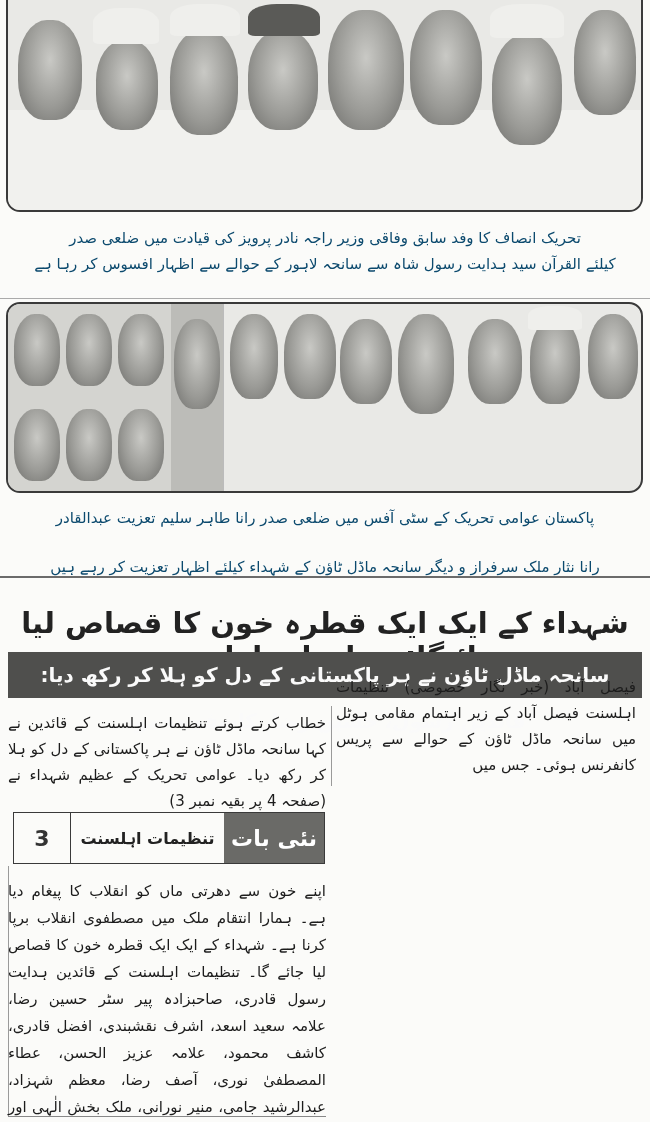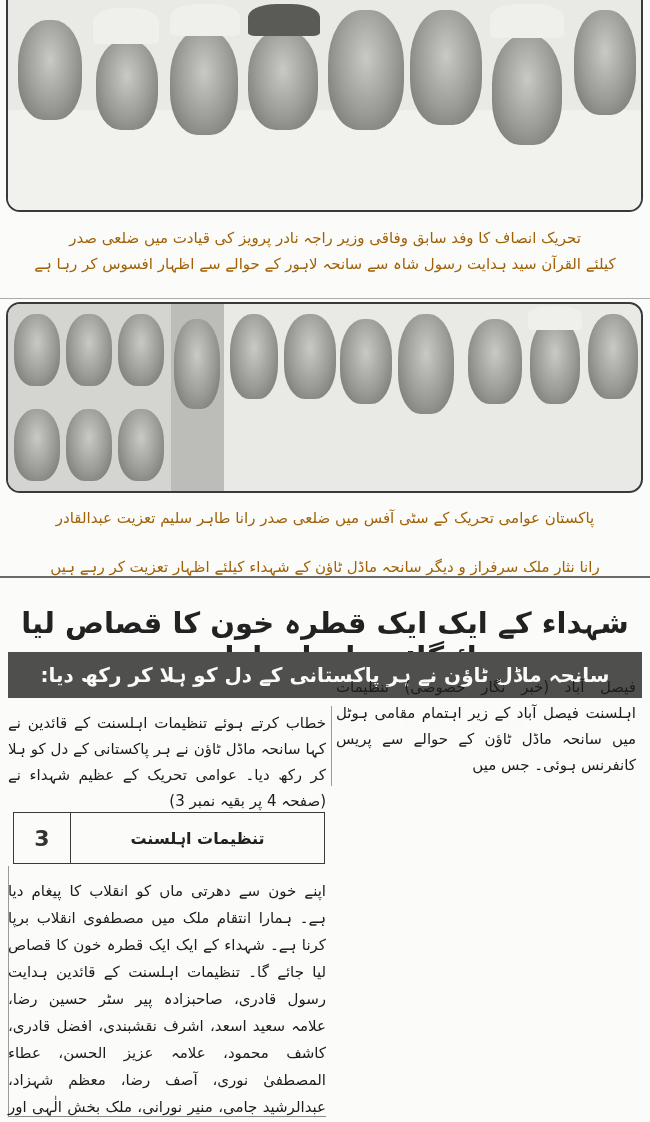--- a/index.html
+++ b/index.html
@@ -17,21 +17,21 @@
   .face {
     position:absolute; border-radius:45% 45% 40% 40%;
     background:radial-gradient(ellipse at 50% 40%, #c9c9c5 0%, #9a9a96 55%, #6d6d6a 100%);
   }
   .shirt { position:absolute; background:#f1f1ee; }
   .cap { position:absolute; border-radius:40% 40% 10% 10%; background:#5a5a57; }
   .cap.white { background:#efefec; }
   .tile { position:absolute; background:#d4d4d0; border-right:1px solid #bbb; }
   .caption {
     position:absolute; left:0; width:650px; text-align:center;
-    font-size:15px; line-height:25px; color:#a16207;
+    font-size:15px; line-height:25px; color:#0c4a6e;
   }
   .rule { position:absolute; left:0; width:650px; height:2px; background:#6b6b6b; }
   .headline {
     position:absolute; left:8px; top:606px; width:634px; text-align:center;
     font-size:29px; font-weight:bold; color:#222; letter-spacing:-0.5px;
   }
   .subhead {
     position:absolute; left:8px; top:652px; width:634px; height:46px;
     background:#4f4f4d; color:#fafafa; text-align:center;
     font-size:20px; line-height:46px; font-weight:bold;
@@ -104,17 +104,18 @@
 <div class="headline urdu">شہداء کے ایک ایک قطرہ خون کا قصاص لیا جائیگا: تنظیمات اہلسنت</div>
 <div class="subhead urdu">سانحہ ماڈل ٹاؤن نے ہر پاکستانی کے دل کو ہلا کر رکھ دیا: قائدین رسول، حسین رضا، کاشف محمود</div>
 
 <div class="col col-right urdu">فیصل آباد (خبر نگار خصوصی) تنظیمات اہلسنت فیصل آباد کے زیر اہتمام مقامی ہوٹل میں سانحہ ماڈل ٹاؤن کے حوالے سے پریس کانفرنس ہوئی۔ جس میں</div>
 <div class="vrule" style="left:331px;top:706px;height:80px;"></div>
 <div class="col col-left-top urdu">خطاب کرتے ہوئے تنظیمات اہلسنت کے قائدین نے کہا سانحہ ماڈل ٹاؤن نے ہر پاکستانی کے دل کو ہلا کر رکھ دیا۔ عوامی تحریک کے عظیم شہداء نے (صفحہ 4 پر بقیہ نمبر 3)</div>
 
 <div class="badge-box">
   <div class="badge-num">3</div>
   <div class="badge-title urdu">تنظیمات اہلسنت</div>
+  <div class="badge-logo urdu">نئی بات</div>
 </div>
 
 <div class="vrule" style="left:8px;top:866px;height:250px;"></div>
 <div class="col col-left-bottom urdu">اپنے خون سے دھرتی ماں کو انقلاب کا پیغام دیا ہے۔ ہمارا انتقام ملک میں مصطفوی انقلاب برپا کرنا ہے۔ شہداء کے ایک ایک قطرہ خون کا قصاص لیا جائے گا۔ تنظیمات اہلسنت کے قائدین ہدایت رسول قادری، صاحبزادہ پیر سٹر حسین رضا، علامہ سعید اسعد، اشرف نقشبندی، افضل قادری، کاشف محمود، علامہ عزیز الحسن، عطاء المصطفیٰ نوری، آصف رضا، معظم شہزاد، عبدالرشید جامی، منیر نورانی، ملک بخش الٰہی اور دیگر نے بھی خطاب کیا۔</div>
 <div class="rule" style="top:1116px;left:8px;width:318px;height:1px;background:#888;"></div>
 
 </body></html>

